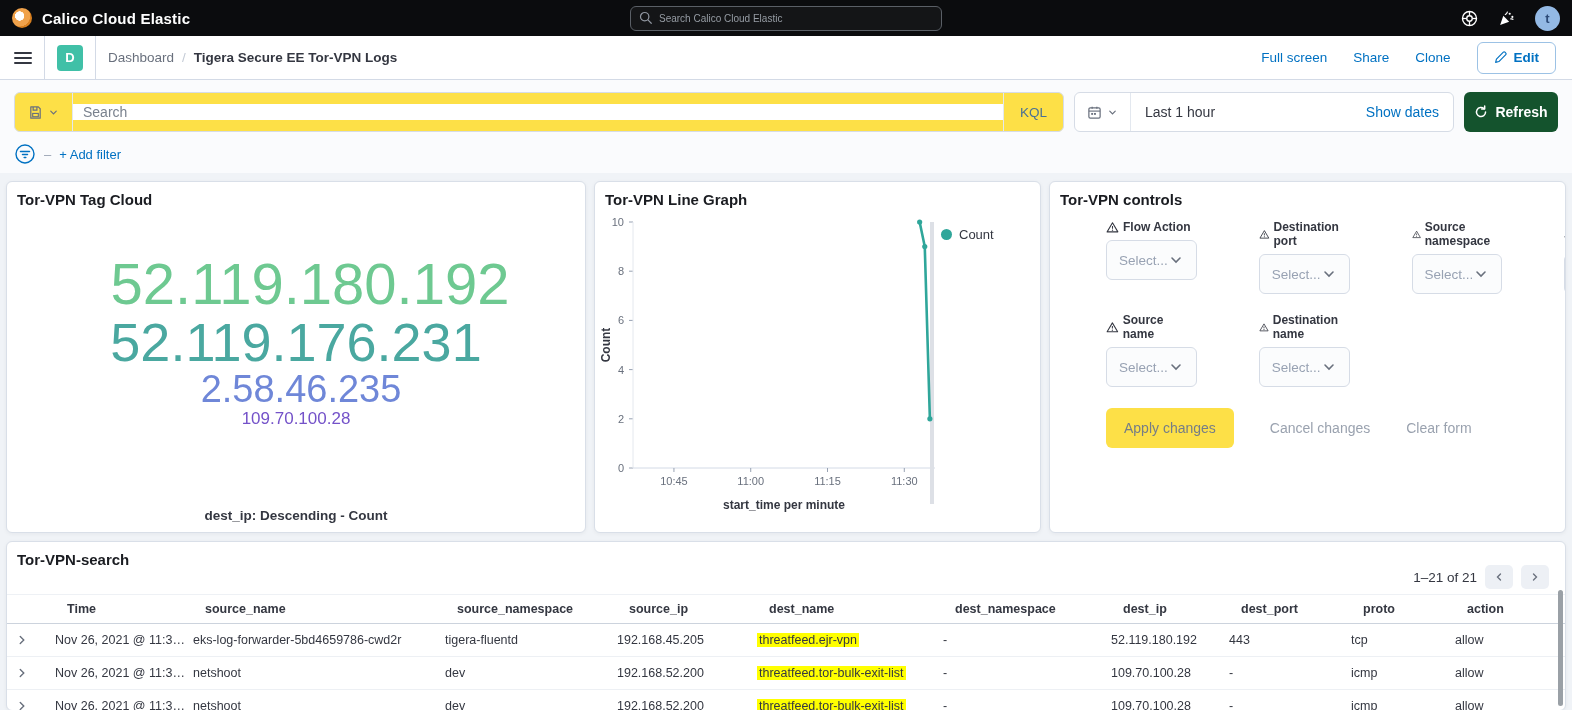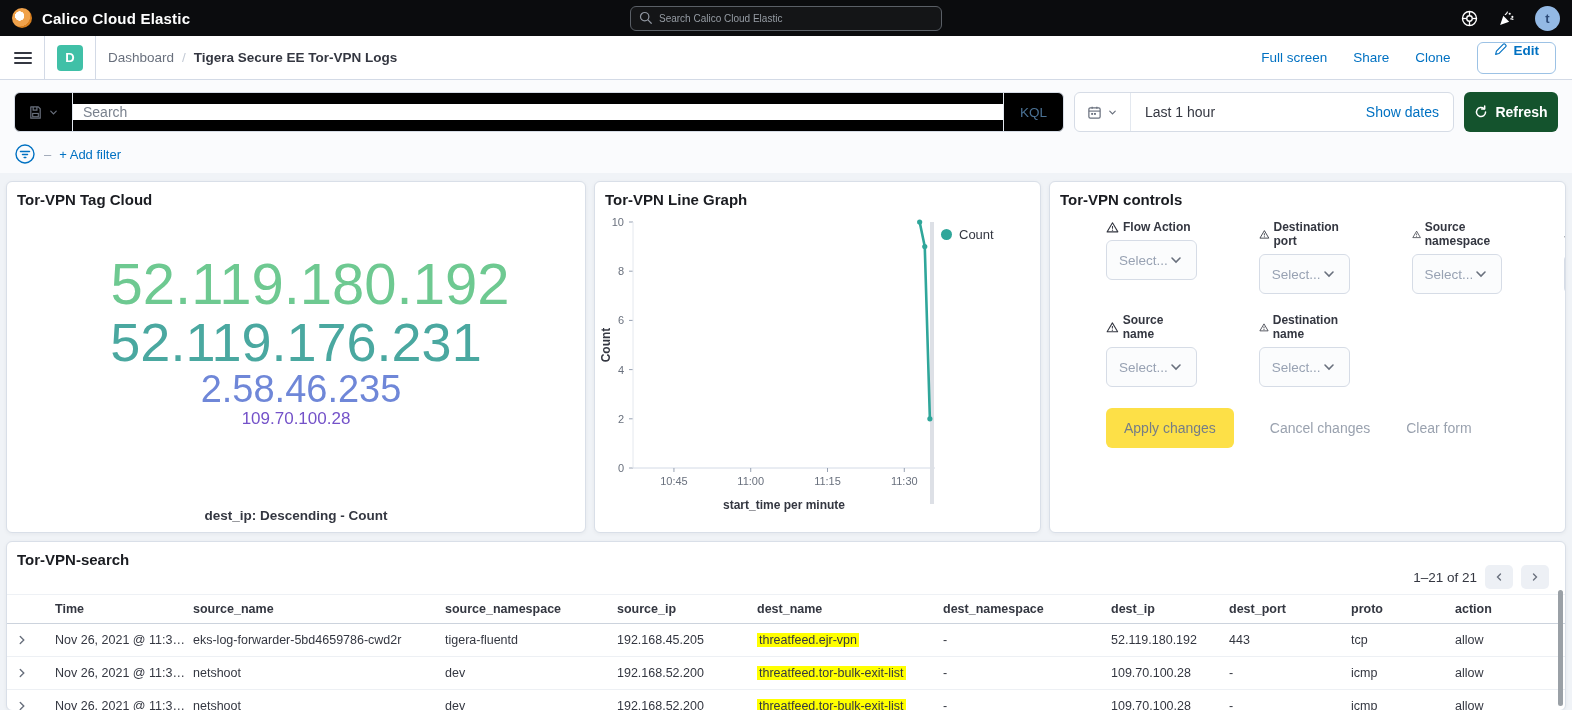--- a/index.html
+++ b/index.html
@@ -27,27 +27,27 @@
   .hamburger { width:18px; display:flex; flex-direction:column; gap:3px; cursor:pointer; }
   .hamburger span { height:2px; background:#343741; border-radius:1px; }
   .dash-badge { width:26px; height:26px; border-radius:4px; background:#40c0a7; color:#fff; font-weight:700;
                 font-size:13px; display:flex; align-items:center; justify-content:center; }
   .breadcrumb { font-size:13.5px; display:flex; align-items:center; gap:8px; }
   .crumb-root { color:#69707d; cursor:pointer; }
   .crumb-sep { color:#c4cbd6; }
   .crumb-current { color:#343741; font-weight:700; }
   .nav-actions { margin-left:auto; display:flex; align-items:center; gap:26px; padding-right:16px; }
   .nav-link { color:#0071c2; font-size:13.5px; font-weight:500; cursor:pointer; }
-  .edit-btn { display:flex; gap:7px; border:1px solid #9cc2e5; color:#0071c2; font-weight:600;
+  .edit-btn { display:flex; align-items:center; gap:7px; border:1px solid #9cc2e5; color:#0071c2; font-weight:600;
               font-size:13.5px; border-radius:6px; height:32px; padding:0 16px; background:#fff; cursor:pointer; }
 
   
   .subheader { background:#fafbfd; padding:12px 14px 8px 14px; }
   .querybar { display:flex; gap:10px; }
-  .searchbox { flex:1; height:40px; background:#000000; border:1px solid #d6dce6; border-radius:6px; display:flex; align-items:center; }
+  .searchbox { flex:1; height:40px; background:#fde047; border:1px solid #d6dce6; border-radius:6px; display:flex; align-items:center; }
   .savedq { width:58px; height:100%; border-right:1px solid #e3e8ef; display:flex; align-items:center; justify-content:center; gap:5px; cursor:pointer; flex:none; }
   .searchbox input { flex:1; border:none; outline:none; font-size:14px; padding:0 10px; color:#343741; font-family:inherit; }
   .searchbox input::placeholder { color:#7a828e; }
   .kql { padding:0 16px; font-size:13.5px; font-weight:500; color:#4a7194; border-left:1px solid #e3e8ef; height:100%;
          display:flex; align-items:center; cursor:pointer; }
   .datebox { width:380px; height:40px; background:#fff; border:1px solid #d6dce6; border-radius:6px; display:flex; align-items:center; flex:none; }
   .cal-seg { width:56px; height:100%; border-right:1px solid #e3e8ef; display:flex; align-items:center; justify-content:center; gap:5px; cursor:pointer; flex:none; }
   .timetext { padding-left:14px; font-size:14px; color:#343741; cursor:pointer; }
   .showdates { margin-left:auto; padding-right:14px; color:#0071c2; font-size:14px; font-weight:500; cursor:pointer; }
   .refresh-btn { width:94px; height:40px; flex:none; background:#14532d; border:none; border-radius:6px; color:#fff;
@@ -92,21 +92,21 @@
                font-size:14px; font-weight:500; font-family:inherit; cursor:not-allowed; }
   .ghost-btn { background:none; border:none; color:#9aa2af; font-size:14px; font-family:inherit; cursor:pointer; }
 
   
   .table-panel { margin:8px 6px 0 6px; height:170px; padding-bottom:0; }
   .pagination { position:absolute; top:23px; right:16px; display:flex; align-items:center; gap:8px; }
   .page-count { font-size:13.5px; color:#343741; }
   .page-btn { width:28px; height:24px; border-radius:5px; background:#edf0f5; border:none; display:flex; align-items:center; justify-content:center; cursor:pointer; }
   .thead, .trow { display:grid; grid-template-columns:40px 138px 252px 172px 140px 186px 168px 118px 122px 104px 1fr; align-items:center; padding:0 8px; }
   .thead { height:30px; margin-top:22px; border-top:1px solid #eef1f5; border-bottom:1px solid #ccd3dd; }
-  .hcell { font-size:12.5px; font-weight:700; color:#343741; }
+  .hcell { font-size:12.5px; font-weight:700; color:#343741;margin-left:12px; }
   .trow { height:33px; border-bottom:1px solid #edf0f4; cursor:pointer; }
   .cell { font-size:12.5px; color:#343741; white-space:nowrap; overflow:hidden; text-overflow:ellipsis; padding-right:8px; }
   .expand { display:flex; align-items:center; }
   .hl { background:#ffff00; padding:1px 2px; }
   .tbl-scrollbar { position:absolute; right:2px; top:48px; bottom:4px; width:5px; border-radius:3px; background:#9aa0a6; }
 </style>
 </head>
 <body>
 
 <header class="topbar">

